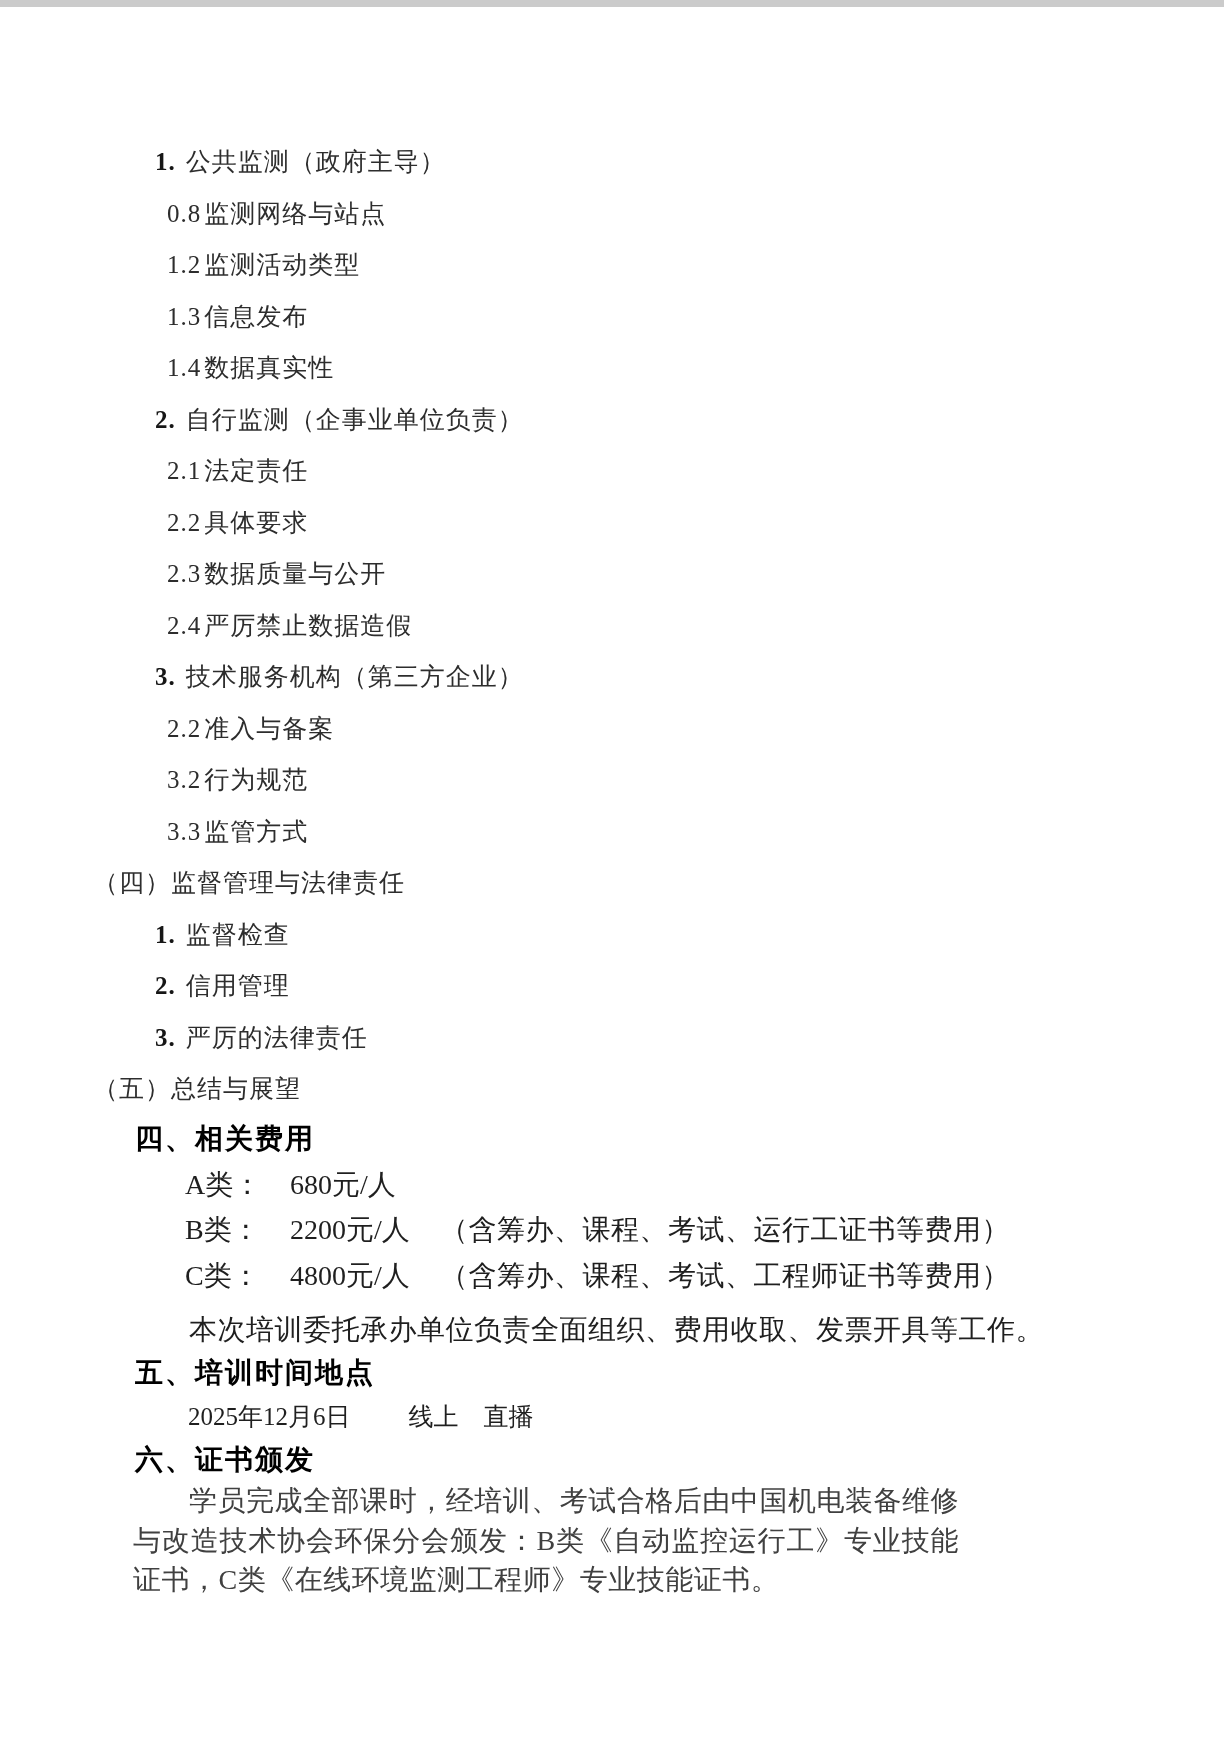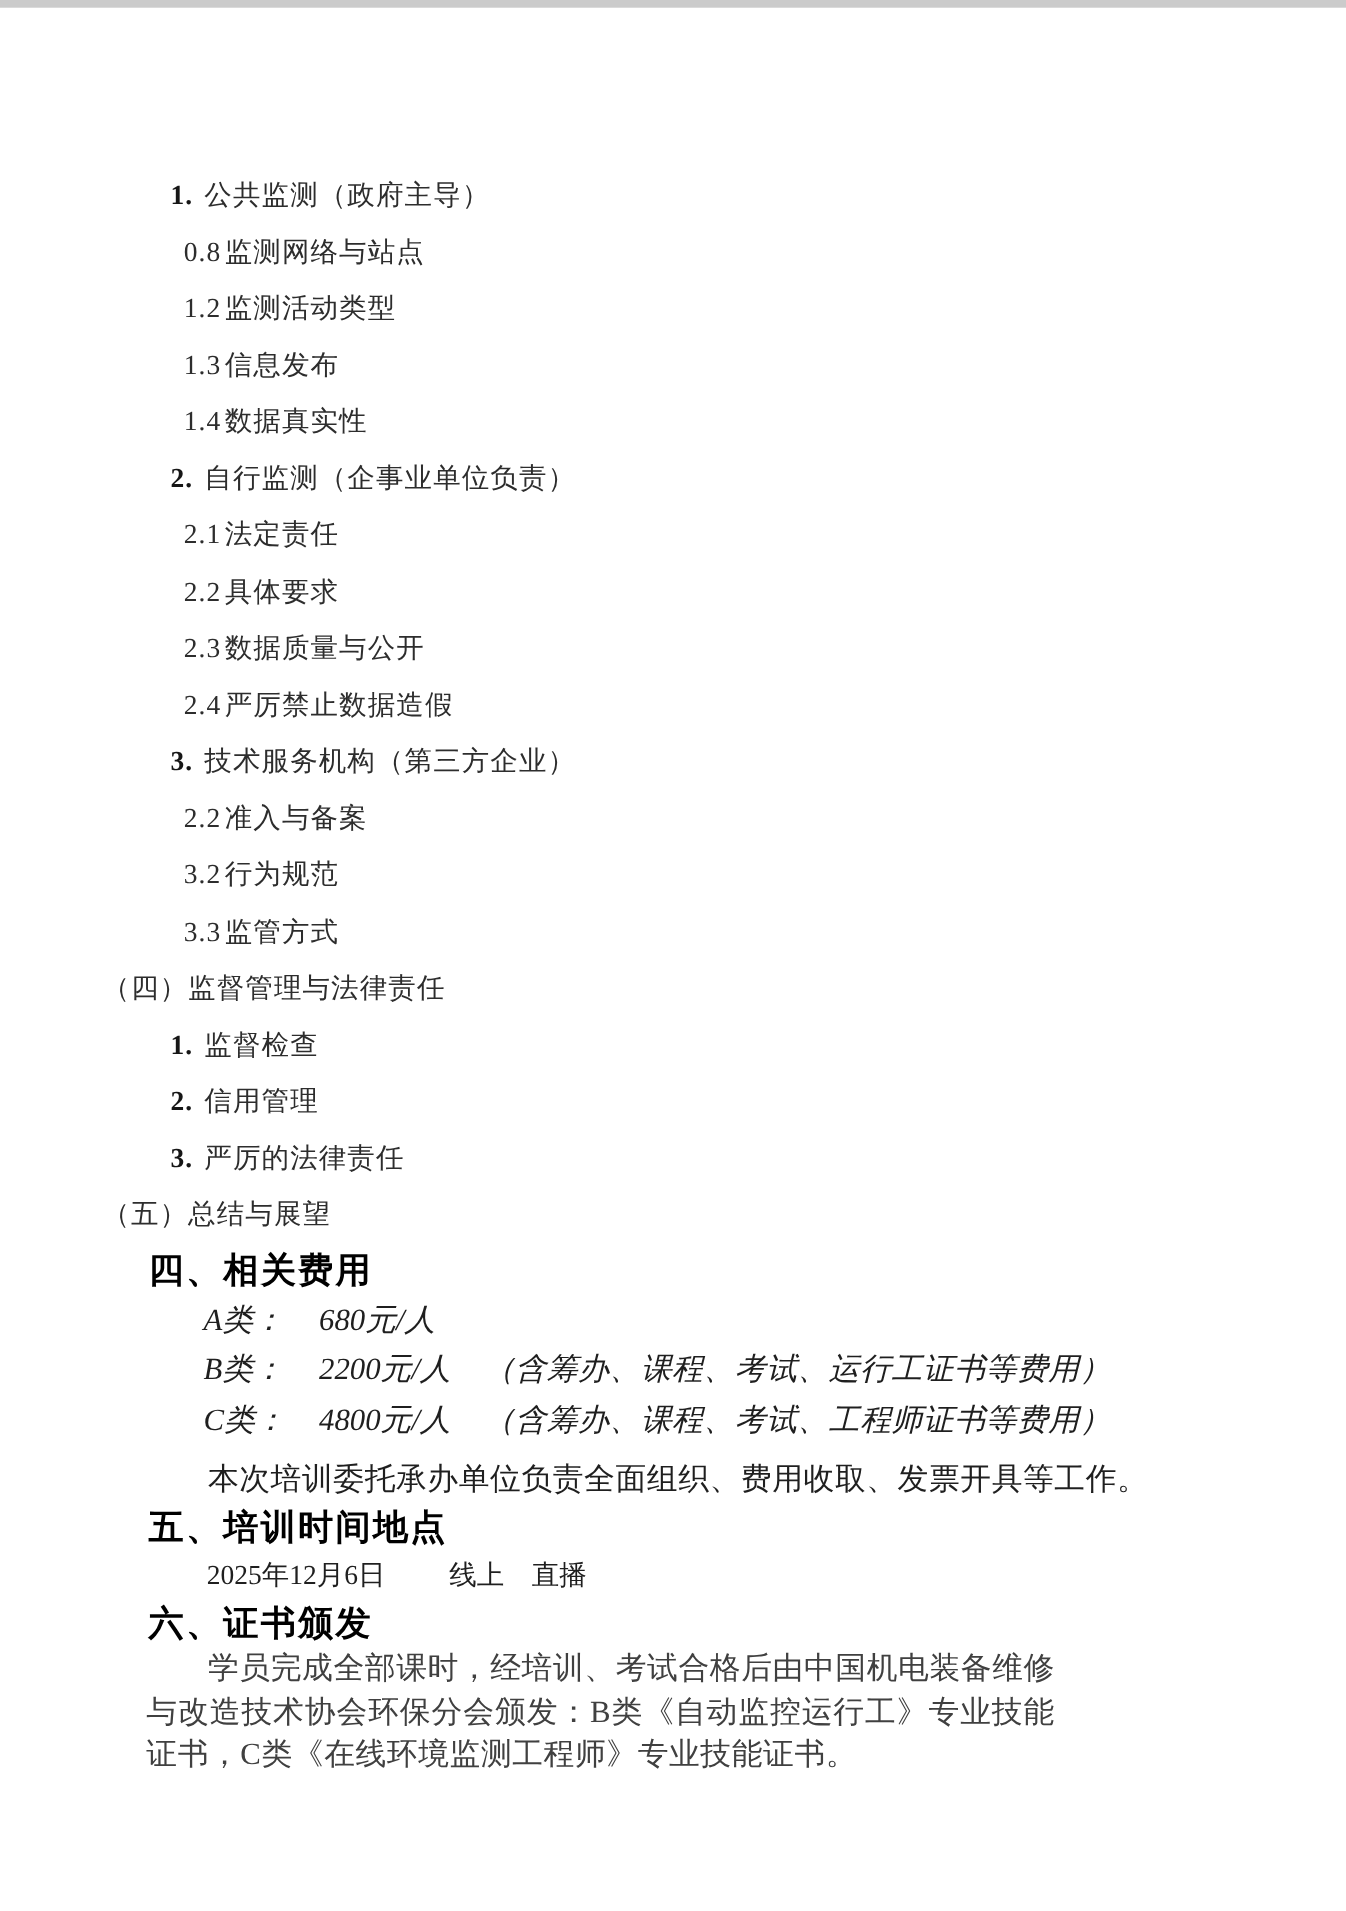--- a/index.html
+++ b/index.html
@@ -3,43 +3,43 @@
 <meta charset="utf-8">
 <style>
   html,body { margin:0; padding:0; background:#ffffff; }
   .page {
     position:relative; width:1224px; height:1737px;
     background:#ffffff; overflow:hidden;
     font-family:"Liberation Serif","DejaVu Serif",serif;
     color:#222222;
   }
   .top-band { position:absolute; top:0; left:0; width:1224px; height:7px; background:#cbcbcb; }
-  .content { position:absolute; top:152px; left:0; width:1016px; }
+  .content { position:absolute; top:136px; left:0; width:1016px; }
 
   
   .outline-row { line-height:51.5px; font-size:25px; letter-spacing:1px; color:#2d2d2d; white-space:pre; }
   .outline-row.numbered { padding-left:155px; }
   .outline-row.numbered .marker { font-weight:700; margin-right:10px; color:#161616; }
   .outline-row.sub { padding-left:167px; }
   .outline-row.sub .marker { margin-right:3px; }
   .outline-row.bracket { padding-left:93px; }
   .outline-row.bracket .marker { margin-right:0; }
 
   
   .heading {
     font-family:"Liberation Sans","DejaVu Sans",sans-serif;
-    font-weight:700; color:#000000; font-size:32px; padding-left:135px;
+    font-weight:700; color:#000000; font-size:28px; padding-left:135px;
     letter-spacing:2px;
   }
   .heading-fees { line-height:47px; }
   .heading-schedule { line-height:45px; }
   .heading-cert { line-height:43px; }
 
   
-  .fee-row { font-size:28px; line-height:45.5px; padding-left:185px; color:#1f1f1f; display:flex; white-space:pre;font-style:italic; }
+  .fee-row { font-size:28px; line-height:45.5px; padding-left:185px; color:#1f1f1f; display:flex; white-space:pre; }
   .fee-category { width:105px; flex:0 0 auto; }
   .fee-price { width:150px; flex:0 0 auto; }
   .fee-note { flex:0 0 auto; letter-spacing:0.5px; }
 
   .fees-para {
     margin-top:12px; font-size:28px; line-height:40px;
     padding-left:133px; text-indent:56px; color:#1f1f1f;
     width:1000px; letter-spacing:0.5px; white-space:nowrap;
   }
 

